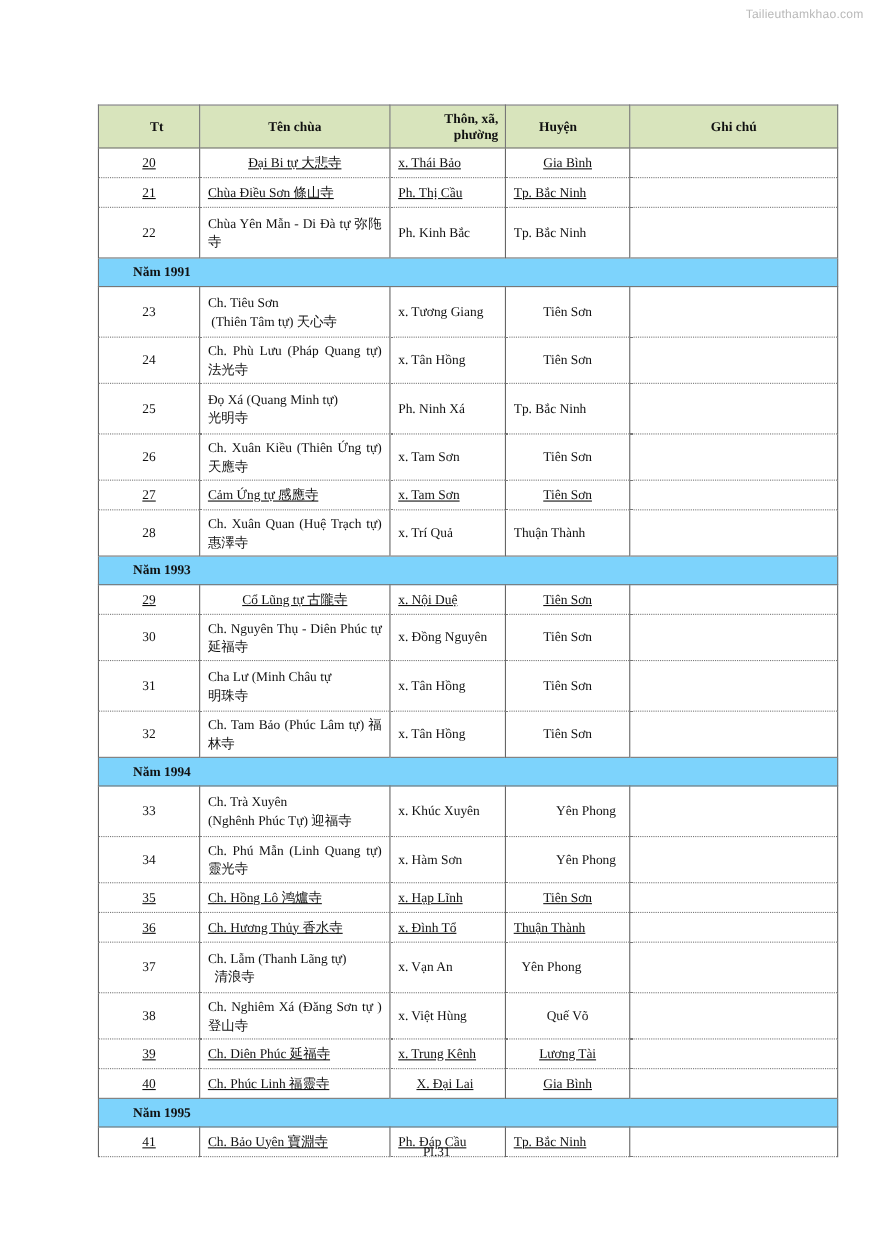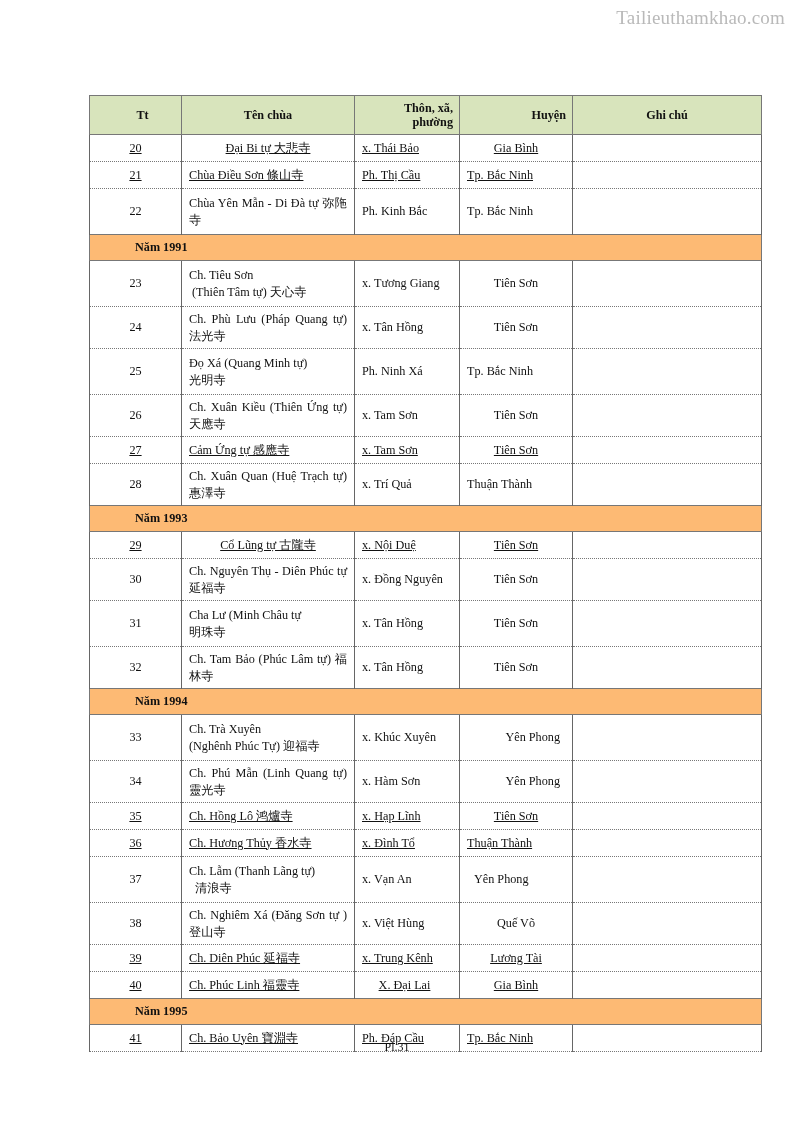--- a/index.html
+++ b/index.html
@@ -1,19 +1,19 @@
 <!DOCTYPE html>
 <html><head>
 <meta charset="utf-8">
 <style>
   html, body { margin: 0; padding: 0; background: #ffffff; }
   body { width: 794px; height: 1123px; position: relative; overflow: hidden;
          font-family: "Liberation Serif", "DejaVu Serif", serif; color: #111; }
-  .watermark { position: absolute; top: 7px; right: 9px; font-family: Liberation Serif, serif;
-               font-size: 19px; color: #b9b9b9; letter-spacing: 0.2px; }
+  .watermark { position: absolute; top: 7px; right: 9px; font-family: Liberation Sans, sans-serif;
+               font-size: 11px; color: #b9b9b9; letter-spacing: 0.2px; }
   table.temples { position: absolute; left: 89px; top: 95px; width: 672px; border-collapse: collapse;
                   table-layout: fixed; font-size: 12.2px; line-height: 17px; }
   table.temples col.c-tt { width: 92px; }
   table.temples col.c-name { width: 173px; }
   table.temples col.c-commune { width: 105px; }
   table.temples col.c-district { width: 113px; }
   table.temples col.c-note { width: 189px; }
   th { background: #d8e4bc; font-weight: bold; border: 1px solid #777; height: 38px; padding: 0 6px;
        font-size: 12.2px; line-height: 14px; }
   th.right { text-align: right; }
@@ -21,21 +21,21 @@
   td.tt { text-align: center; }
   td.name { text-align: justify; }
   td.name.center { text-align: center; }
   td.commune { }
   td.commune.right { text-align: center; padding-right: 12px; }
   td.district.center { text-align: center; }
   td.district.indent { padding-left: 14px; }
   tr.single td { height: 22px; text-decoration: underline; }
   tr.double td { height: 37px; }
   tr.double-tall td { height: 41px; }
-  tr.section td { background: #fdba74; font-weight: bold; border: 1px solid #777; height: 21px; padding-left: 45px; }
+  tr.section td { background: #7dd3fc; font-weight: bold; border: 1px solid #777; height: 21px; padding-left: 31px; }
   tr.last td { border-bottom: 1px dotted #777; }
   .page-number { position: absolute; top: 1040px; left: 0; width: 794px; text-align: center; font-size: 12px; }
 </style>
 </head>
 <body>
 
 <div class="watermark">Tailieuthamkhao.com</div>
 
 <table class="temples">
   <colgroup>
@@ -43,21 +43,21 @@
       <col class="c-name">
       <col class="c-commune">
       <col class="c-district">
       <col class="c-note">
   </colgroup>
   <thead>
     <tr>
       <th class="right" style="text-align:center;padding-left:20px;margin-left:40px;">Tt</th>
       <th>Tên chùa</th>
       <th class="right">Thôn, xã, phường</th>
-      <th style="text-align:right;padding-left:30px;">Huyện</th>
+      <th style="text-align:left;padding-left:30px;">Huyện</th>
       <th>Ghi chú</th>
     </tr>
   </thead>
   <tbody>
 
     <tr class="single">
       <td class="tt">20</td>
       <td class="name center">Đại Bi tự 大悲寺</td>
       <td class="commune">x. Thái Bảo</td>
       <td class="district center">Gia Bình</td>

